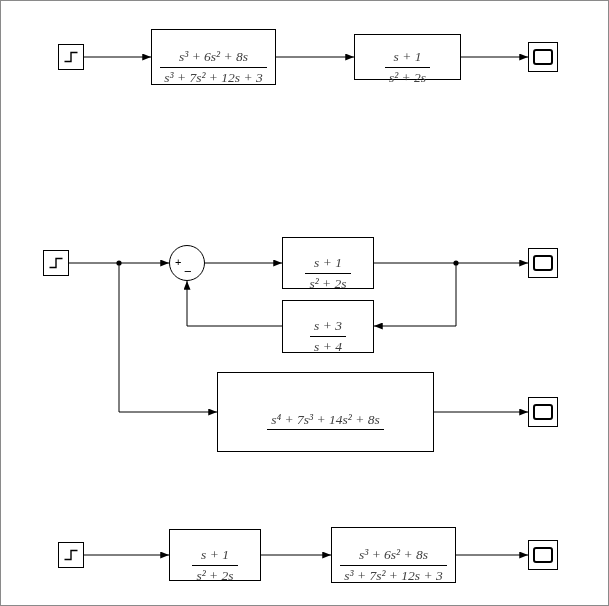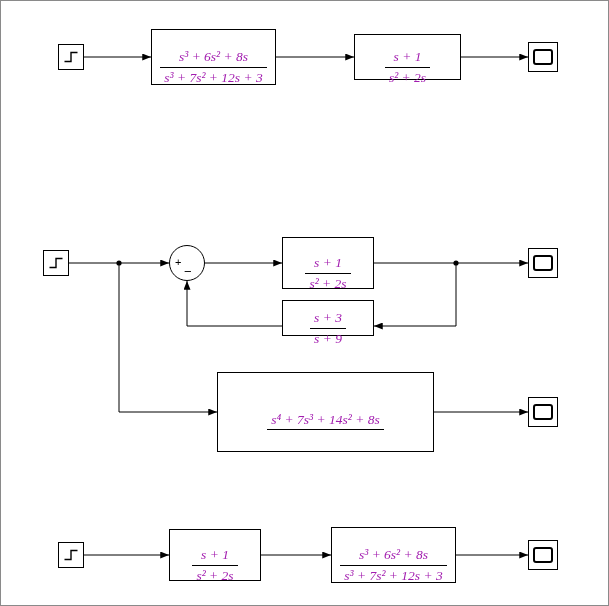--- a/index.html
+++ b/index.html
@@ -26,21 +26,21 @@
     display: flex;
     align-items: center;
     justify-content: center;
   }
   .frac {
     display: inline-block;
     text-align: center;
     font-style: italic;
     font-size: 13.5px;
     line-height: 1.15;
-    color: #a21caf;
+    color: #404040;
     padding: 0 5px;
     margin-top: 20px;
   }
   .frac .bar {
     border-top: 1px solid #000;
     margin: 2px -4px;
     height: 0;
   }
   .sum {
     border-radius: 50%;
@@ -139,25 +139,25 @@
       <div>s + 1</div>
       <div class="bar"></div>
       <div>s² + 2s</div>
     </div>
   </div>
 
   <div class="block" style="left:527px; top:247px; width:30px; height:30px;">
     <div class="scope-screen"></div>
   </div>
 
-  <div class="block" style="left:281px; top:299px; width:92px; height:36px;">
+  <div class="block" style="left:281px; top:299px; width:92px; height:53px;">
     <div class="frac">
       <div>s + 3</div>
       <div class="bar"></div>
-      <div>s + 9</div>
+      <div>s + 4</div>
     </div>
   </div>
 
   <div class="block" style="left:216px; top:371px; width:217px; height:80px;">
     <div class="frac">
       <div>s⁴ + 7s³ + 14s² + 8s</div>
       <div class="bar"></div>
     </div>
   </div>
 

